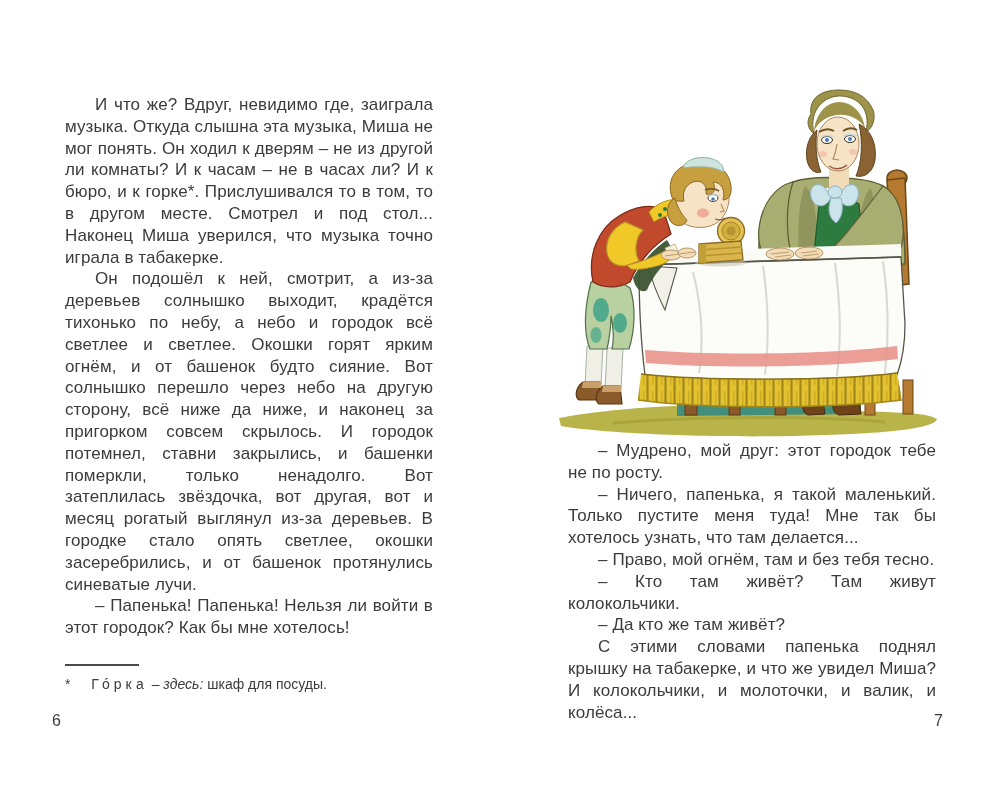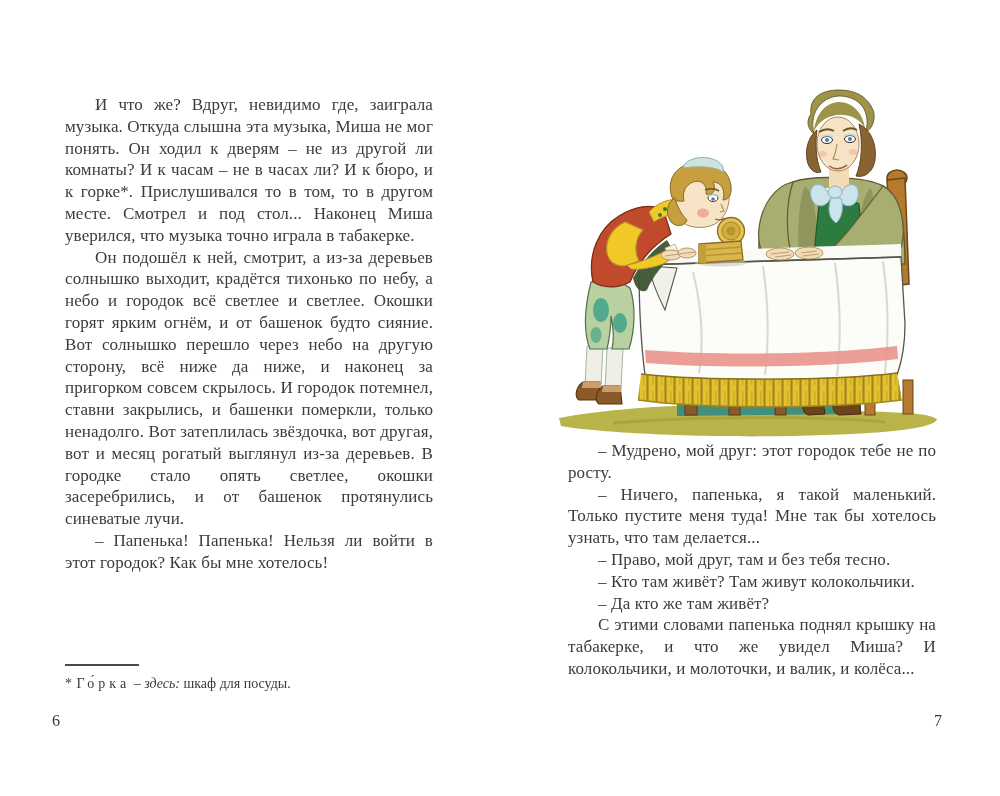--- a/index.html
+++ b/index.html
@@ -1,35 +1,35 @@
 <!DOCTYPE html>
 <html lang="ru" style="--page_bg: #ffffff; --text_color: #3b3b3b; --rule_color: #4a4a4a;"><head>
 <meta charset="utf-8">
 <style>
   * { margin:0; padding:0; box-sizing:border-box; }
   html,body { background:#ffffff; }
   .spread {
     position:relative; width:1000px; height:776px;
     background:var(--page_bg,#ffffff);
-    font-family:Liberation Serif, serif;
+    font-family:Liberation Sans, sans-serif;
     color:var(--text_color,#3b3b3b);
     overflow:hidden;
   }
   .text-col { position:absolute; width:368px; }
   .text-col--left  { left:65px;  top:94px; }
   .text-col--right { left:568px; top:440px; }
   .para {
     font-size:17px; line-height:21.8px;
     text-align:justify; text-indent:30px;
     letter-spacing:0.1px;
   }
   .footnote { position:absolute; left:65px; top:664px; width:368px; }
   .footnote-rule { width:74px; height:2px; background:var(--rule_color,#4a4a4a); margin-bottom:9px; }
   .footnote-text { font-size:14px; line-height:18px; }
-  .footnote-term { letter-spacing:4px; margin-left:1px; }
+  .footnote-term { letter-spacing:4px; margin-left:17px; }
   .page-num { position:absolute; font-size:16px; }
   .page-num--left  { left:52px;  top:712px; }
   .page-num--right { left:934px; top:712px; }
   .illustration { position:absolute; left:552px; top:82px; width:392px; height:360px; }
   .illustration svg { display:block; width:100%; height:100%; }
 </style>
 </head>
 <body>
 
 <div class="spread">
@@ -186,21 +186,21 @@
           <ellipse cx="150" cy="131" rx="6" ry="4.5" fill="#ec9d8c" opacity="0.8"></ellipse>
           <path d="M168,122 L171,129 L167,130" stroke="#b08c5a" stroke-width="1.1" fill="none"></path>
           <path d="M162,137 Q168,139 172,136" stroke="#9a5a42" stroke-width="1.3" fill="none"></path>
         </g>
       </svg>
     </figure>
 
     <div class="text-col text-col--right">
       <p class="para">– Мудрено, мой друг: этот городок тебе не по росту.</p>
       <p class="para">– Ничего, папенька, я такой маленький. Только пустите меня туда! Мне так бы хотелось узнать, что там делается...</p>
-      <p class="para">– Право, мой друг, там и без тебя тесно.</p>
+      <p class="para">– Право, мой огнём, там и без тебя тесно.</p>
       <p class="para">– Кто там живёт? Там живут колокольчики.</p>
       <p class="para">– Да кто же там живёт?</p>
       <p class="para">С этими словами папенька поднял крышку на табакерке, и что же увидел Миша? И колокольчики, и молоточки, и валик, и колёса...</p>
     </div>
 
     <div class="page-num page-num--right">7</div>
   </section>
 
 </div>
 

